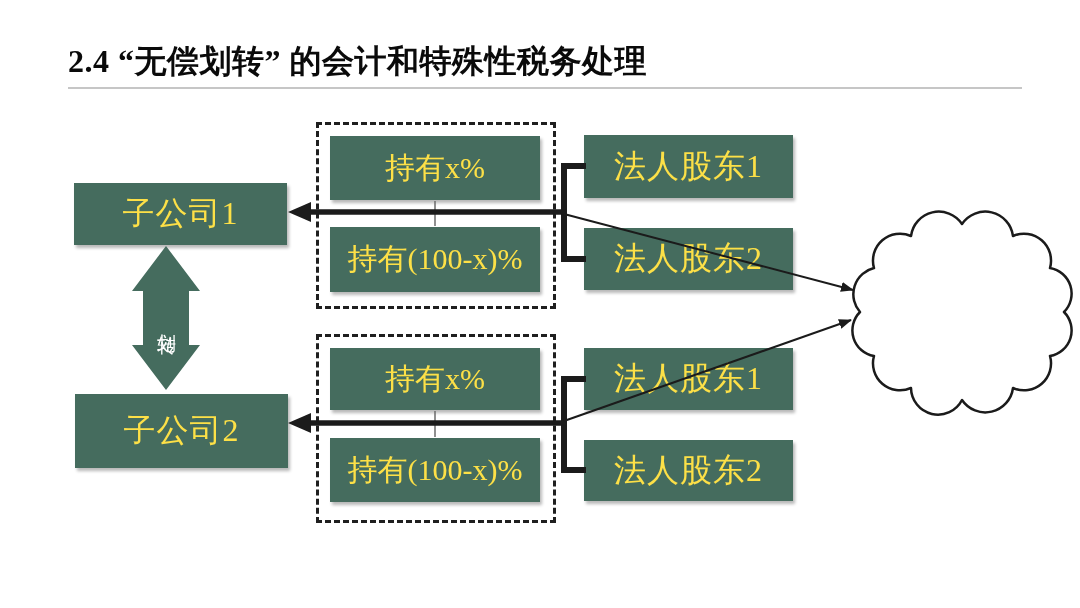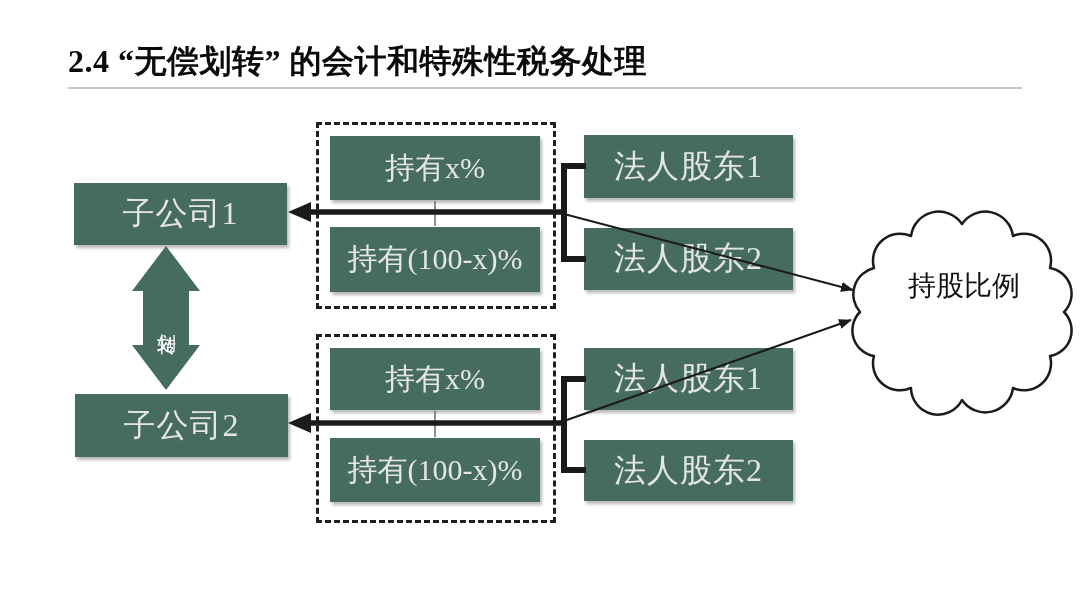--- a/index.html
+++ b/index.html
@@ -6,21 +6,21 @@
   .slide{
     position:relative;width:1080px;height:608px;background:#ffffff;overflow:hidden;
     font-family:Liberation Serif, serif;
   }
   .title{
     position:absolute;left:68px;top:40px;width:960px;
     font-size:32px;font-weight:700;color:#0a0a0a;letter-spacing:0.5px;white-space:nowrap;
   }
   .divider{position:absolute;left:68px;top:87px;width:954px;height:2px;background:#c6c6c6;}
   .gbox{
-    position:absolute;background:#456C5E;color:#e5e5e5;
+    position:absolute;background:#456C5E;color:#fde047;
     display:flex;align-items:center;justify-content:center;
     font-size:32px;letter-spacing:1px;white-space:nowrap;
     box-shadow:2px 3px 3px rgba(0,0,0,0.28);
   }
   .gbox.small{font-size:30px;letter-spacing:0;}
   .dashed{position:absolute;border:3px dashed #1f1f1f;background:transparent;}
   .transfer-label{
     position:absolute;left:152px;top:292px;width:28px;height:58px;
     color:#ffffff;font-size:19px;line-height:1.2;
     writing-mode:vertical-rl;text-orientation:upright;
@@ -35,21 +35,21 @@
 </style>
 </head>
 <body>
 
 <div class="slide">
 
   <div class="title">2.4 “无偿划转” 的会计和特殊性税务处理</div>
   <div class="divider"></div>
 
   <div class="gbox" style="left:74px;top:183px;width:213px;height:62px;">子公司1</div>
-  <div class="gbox" style="left:75px;top:394px;width:213px;height:63px;">子公司2</div>
+  <div class="gbox" style="left:75px;top:394px;width:213px;height:74px;">子公司2</div>
 
   <div class="dashed" style="left:316px;top:122px;width:234px;height:181px;"></div>
   <div class="gbox small" style="left:330px;top:136px;width:210px;height:64px;">持有x%</div>
   <div class="gbox small" style="left:330px;top:227px;width:210px;height:65px;">持有(100-x)%</div>
 
   <div class="dashed" style="left:316px;top:334px;width:234px;height:183px;"></div>
   <div class="gbox small" style="left:330px;top:348px;width:210px;height:62px;">持有x%</div>
   <div class="gbox small" style="left:330px;top:438px;width:210px;height:64px;">持有(100-x)%</div>
 
   <div class="gbox" style="left:584px;top:135px;width:209px;height:63px;">法人股东1</div>
@@ -92,16 +92,15 @@
     <line x1="309" y1="423" x2="566" y2="423" stroke="#1b1b1b" stroke-width="5.5"></line>
     <polygon points="288,423 311,413 311,433" fill="#1b1b1b"></polygon>
 
     <line x1="564" y1="214" x2="853" y2="290" stroke="#1b1b1b" stroke-width="2" marker-end="url(#thinArrow)"></line>
     <line x1="564" y1="421" x2="851" y2="320" stroke="#1b1b1b" stroke-width="2" marker-end="url(#thinArrow)"></line>
   </svg>
 
   <div class="transfer-label">划转</div>
 
   <div class="cloud-text">
-    <span>持股比例</span>
   </div>
 
 </div>
 
 </body></html>

